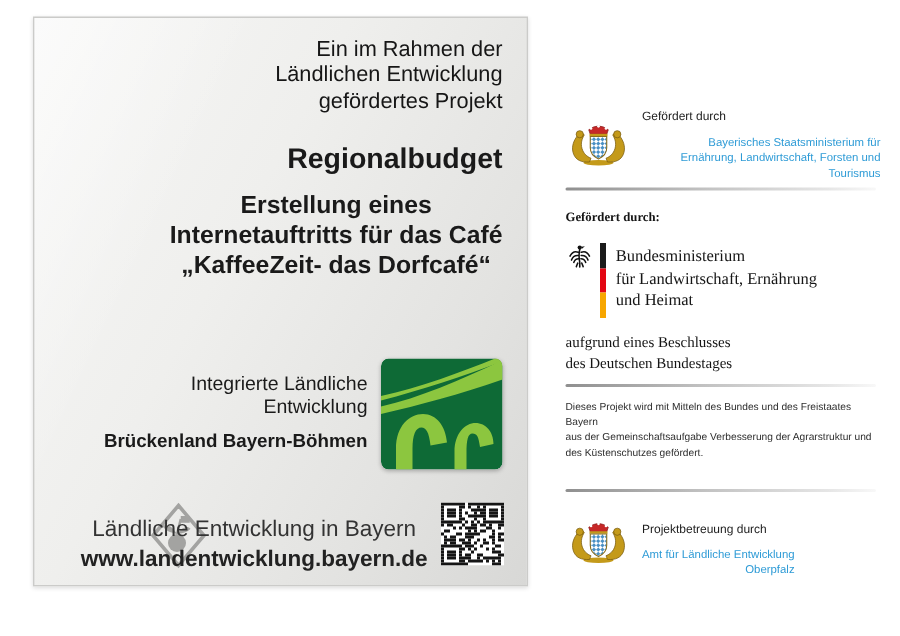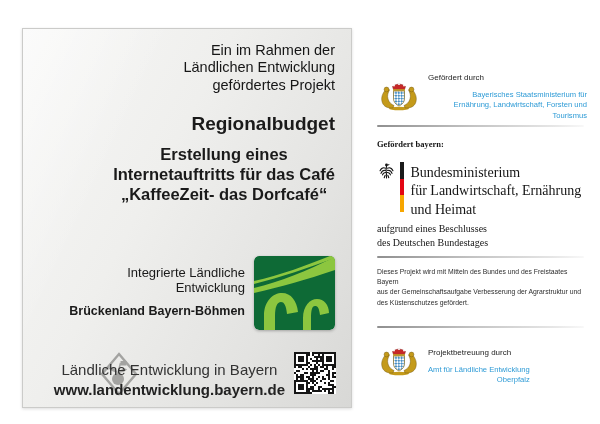--- a/index.html
+++ b/index.html
@@ -4,21 +4,21 @@
 <style>
   html,body{margin:0;padding:0;}
   body{
     width:600px;height:424px;position:relative;background:#ffffff;
     font-family:"Liberation Sans",sans-serif;color:#1a1a1a;overflow:hidden;
   }
   .pre{white-space:pre-line;}
 
   
   .sign{
-    position:absolute;left:22px;top:28px;width:330px;height:380px;
+    position:absolute;left:22px;top:11px;width:330px;height:380px;
     background:linear-gradient(118deg,#f7f7f6 0%,#efefed 40%,#e3e3e1 75%,#d8d8d6 100%);
     border:1px solid #cbcbc9;box-shadow:0 1px 3px rgba(0,0,0,.14);
     box-sizing:border-box;
   }
   .sign::before{
     content:"";position:absolute;inset:0;pointer-events:none;
     background:linear-gradient(115deg,rgba(255,255,255,.55) 0%,rgba(255,255,255,0) 30%);
   }
   .sign-intro{position:absolute;top:13px;right:16px;text-align:right;
     font-size:14.5px;line-height:1.2;color:#161616;}
@@ -50,21 +50,21 @@
   .funder-label{font-size:8px;color:#1c1c1c;}
   .f1 .funder-label{margin-top:3px;} .f3 .funder-label{margin-top:8px;}
   .funder-name{font-size:7.6px;line-height:1.35;margin-top:8px;color:#2E9BD6;text-align:right;}
 
   .serif{font-family:"Liberation Serif",serif;}
   .f2-label{position:absolute;top:139px;left:0;font-size:8.5px;font-weight:bold;color:#151515;}
   .bmel{position:absolute;top:162px;left:0;display:flex;align-items:flex-start;}
   .eagle{width:19px;height:19px;}
   .flag-stripe{width:3.5px;height:50px;margin-left:4px;display:flex;flex-direction:column;}
   .flag-stripe span{flex:1;}
-  .bmel-name{margin-left:7px;font-size:14px;line-height:1.32;margin-top:2px;color:#151515;}
+  .bmel-name{margin-left:7px;font-size:11px;line-height:1.32;margin-top:2px;color:#151515;}
   .bmel-note{position:absolute;top:222px;left:0;font-size:10px;line-height:1.35;color:#151515;}
   .disclaimer{position:absolute;top:267px;left:0;width:210px;
     font-size:6.8px;line-height:1.5;color:#2e2e2e;}
 </style>
 </head>
 <body>
 
 <div class="sign">
   <div class="sign-intro pre">Ein im Rahmen der
 Ländlichen Entwicklung
@@ -372,21 +372,21 @@
     </svg>
     <div class="funder-text">
       <div class="funder-label">Gefördert durch</div>
       <div class="funder-name pre">Bayerisches Staatsministerium für
 Ernährung, Landwirtschaft, Forsten und Tourismus</div>
     </div>
   </div>
 
   <div class="hr hr1"></div>
 
-  <div class="f2-label serif">Gefördert bayern:</div>
+  <div class="f2-label serif">Gefördert durch:</div>
 
   <div class="bmel">
     <svg class="eagle" viewBox="0 0 20 20">
       <g stroke="#111" stroke-width="1.1" fill="none" stroke-linecap="round">
         <path d="M10 4.5 C 9.4 7, 9.4 10.5, 10 13.5"></path>
         <path d="M9 6.5 C 6.5 5.5, 4.5 6.5, 3.2 9.2"></path>
         <path d="M9 8.8 C 6.8 8.6, 5 9.6, 4.2 12"></path>
         <path d="M9.2 11 C 7.6 11, 6.4 11.8, 5.8 13.6"></path>
         <path d="M11 6.5 C 13.5 5.5, 15.5 6.5, 16.8 9.2"></path>
         <path d="M11 8.8 C 13.2 8.6, 15 9.6, 15.8 12"></path>

